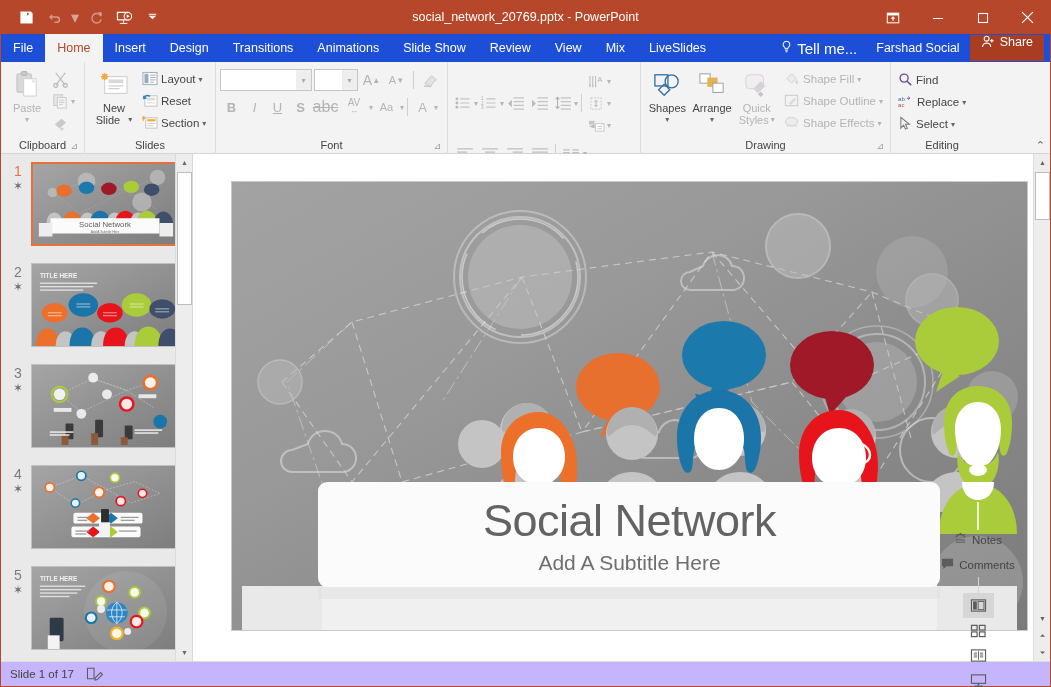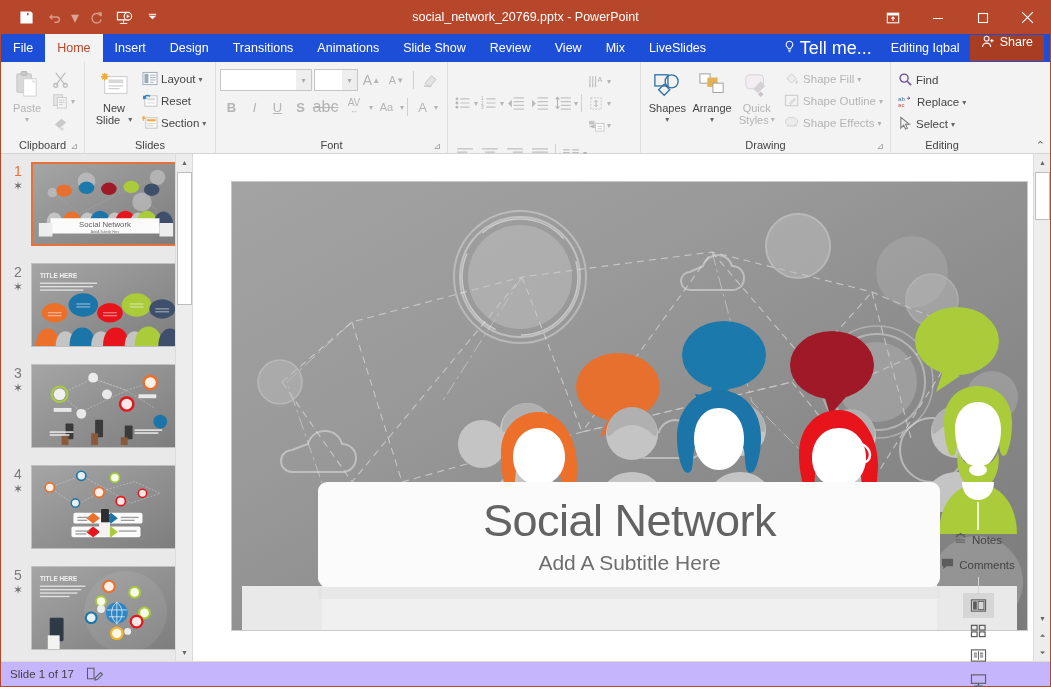--- a/index.html
+++ b/index.html
@@ -74,21 +74,21 @@
   }
   .tab.active {
     background: #f3f3f3;
     color: #b7472a;
   }
   .tab-right {
     position: absolute; right: 0; top: 0;
     height: 28px; display: flex; align-items: center; gap: 0px;
   }
   .tellme {
-    color: #fff; font-size: 18px;
+    color: #fff; font-size: 15px;
     display: flex; align-items: center; gap: 5px;
     padding: 0 9px; height: 28px;
   }
   .username {
     color: #fff; font-size: 12.5px;
     padding: 0 10px; height: 28px; line-height: 28px;
   }
   .share {
     color: #fff; font-size: 12.5px;
     background: #a93d22;
@@ -376,21 +376,21 @@
     <div class="tab-right">
       <div class="tellme">
         <span>
           <svg width="11" height="14" viewBox="0 0 12 15">
               <path d="M6 1.2a3.6 3.6 0 0 0-2.2 6.5c.5.5.8 1 .8 1.6h2.8c0-.6.3-1.1.8-1.6A3.6 3.6 0 0 0 6 1.2z" fill="none" stroke="#fff" stroke-width="1.1"></path>
               <path d="M4.6 11h2.8M5 12.8h2" stroke="#fff" stroke-width="1.1" fill="none"></path>
             </svg>
         </span>
         <span>Tell me...</span>
       </div>
-      <div class="username">Editing Iqbal</div>
+      <div class="username">Farshad Social</div>
       <div class="share">
         <span>
           <svg width="14" height="13" viewBox="0 0 15 14">
               <circle cx="6" cy="4" r="2.6" fill="none" stroke="#fff" stroke-width="1.2"></circle>
               <path d="M1.6 13c0-2.7 2-4.3 4.4-4.3s4.4 1.6 4.4 4.3" fill="none" stroke="#fff" stroke-width="1.2"></path>
               <path d="M11.6 4.2v4M9.6 6.2h4" stroke="#fff" stroke-width="1.2" fill="none"></path>
             </svg>
         </span>
         <span>Share</span>
       </div>

